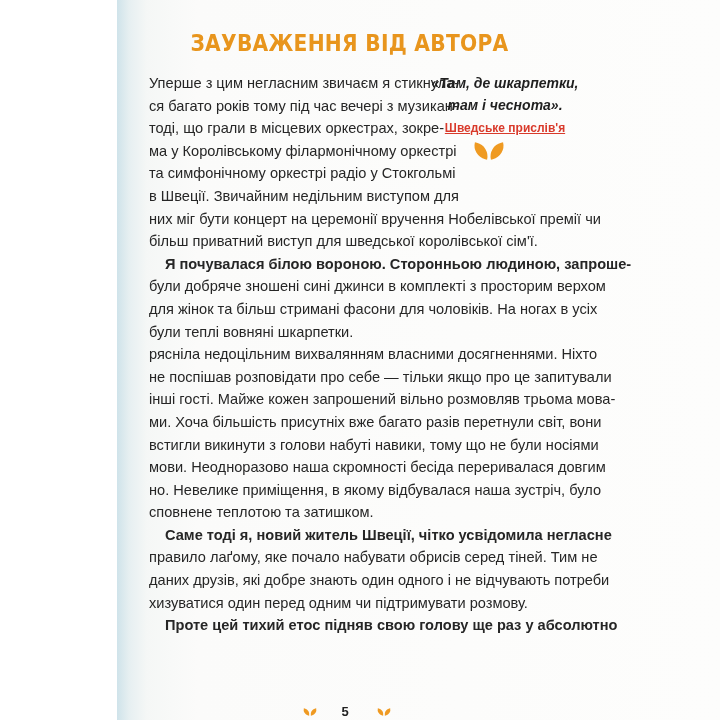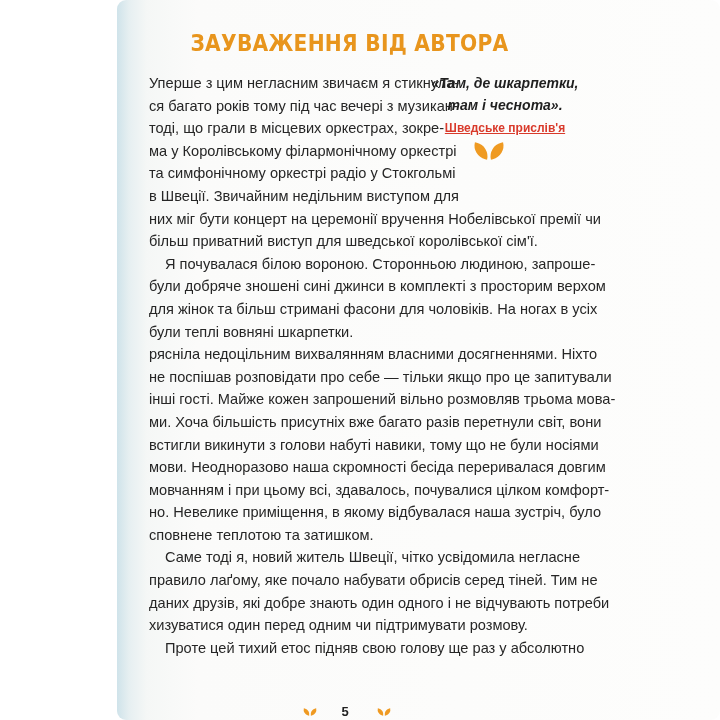--- a/index.html
+++ b/index.html
@@ -5,39 +5,38 @@
     html, body { margin: 0; padding: 0; }
     body {
       width: 720px; height: 720px; overflow: hidden;
       background: #ffffff;
       position: relative;
       font-family: "Liberation Sans", "DejaVu Sans", sans-serif;
     }
     .page {
       position: absolute; left: 117px; top: 0; width: 603px; height: 720px;
       background: linear-gradient(to right, #cfe3ea 0px, #e6eff1 12px, #f5f7f6 30px, #fbfbfa 80px, #fdfdfc 100%);
-      border-radius: 9px;
     }
     .title {
       position: absolute; left: 0; top: 30px; width: 465px;
       text-align: center;
       color: #e8951d;
       font-size: 23px; font-weight: bold; letter-spacing: 0.3px;
       font-family: "DejaVu Sans", sans-serif;
       transform: scaleX(0.88); transform-origin: center;
     }
     .body-text {
       position: absolute; left: 26px; top: 72px; width: 435px;
       color: #262626; font-size: 14.6px; line-height: 22.6px;
       font-family: "Liberation Sans", sans-serif;
     }
     .line { white-space: nowrap; height: 22.6px; margin-left: 6px; }
     .line.just { text-align: justify; text-align-last: justify; }
     .line.narrow { width: 275px; }
-    .line.indent { padding-left: 16px; }
+    .line.indent { padding-left: 16px; font-weight: bold; }
     .quote {
       position: absolute; left: 303px; top: 72px; width: 170px;
       text-align: center; color: #1f1f1f;
       font-family: "Liberation Sans", sans-serif;
     }
     .quote .q {
       font-style: italic; font-weight: bold; font-size: 14px; line-height: 22px;
     }
     .quote .src {
       color: #d93a2b; font-weight: bold; font-size: 12px; line-height: 20px; margin-top: 2px; text-decoration: underline;
@@ -95,21 +94,20 @@
     <div class="line just">були добряче зношені сині джинси в комплекті з просторим верхом</div>
     <div class="line just">для жінок та більш стримані фасони для чоловіків. На ногах в усіх</div>
     <div class="line">були теплі вовняні шкарпетки.</div>
 
     <div class="line just">рясніла недоцільним вихвалянням власними досягненнями. Ніхто</div>
     <div class="line just">не поспішав розповідати про себе — тільки якщо про це запитували</div>
     <div class="line just">інші гості. Майже кожен запрошений вільно розмовляв трьома мова-</div>
     <div class="line just">ми. Хоча більшість присутніх вже багато разів перетнули світ, вони</div>
     <div class="line just">встигли викинути з голови набуті навики, тому що не були носіями</div>
     <div class="line just">мови. Неодноразово наша скромності бесіда переривалася довгим</div>
-    <div class="line just">мовчанням і при цьому всі, здавалось, почувалися цілком комфорт-</div>
     <div class="line just">но. Невелике приміщення, в якому відбувалася наша зустріч, було</div>
     <div class="line">сповнене теплотою та затишком.</div>
 
     <div class="line just indent">Саме тоді я, новий житель Швеції, чітко усвідомила негласне</div>
     <div class="line just">правило лаґому, яке почало набувати обрисів серед тіней. Тим не</div>
     <div class="line just">даних друзів, які добре знають один одного і не відчувають потреби</div>
     <div class="line">хизуватися один перед одним чи підтримувати розмову.</div>
 
     <div class="line just indent">Проте цей тихий етос підняв свою голову ще раз у абсолютно</div>
 

